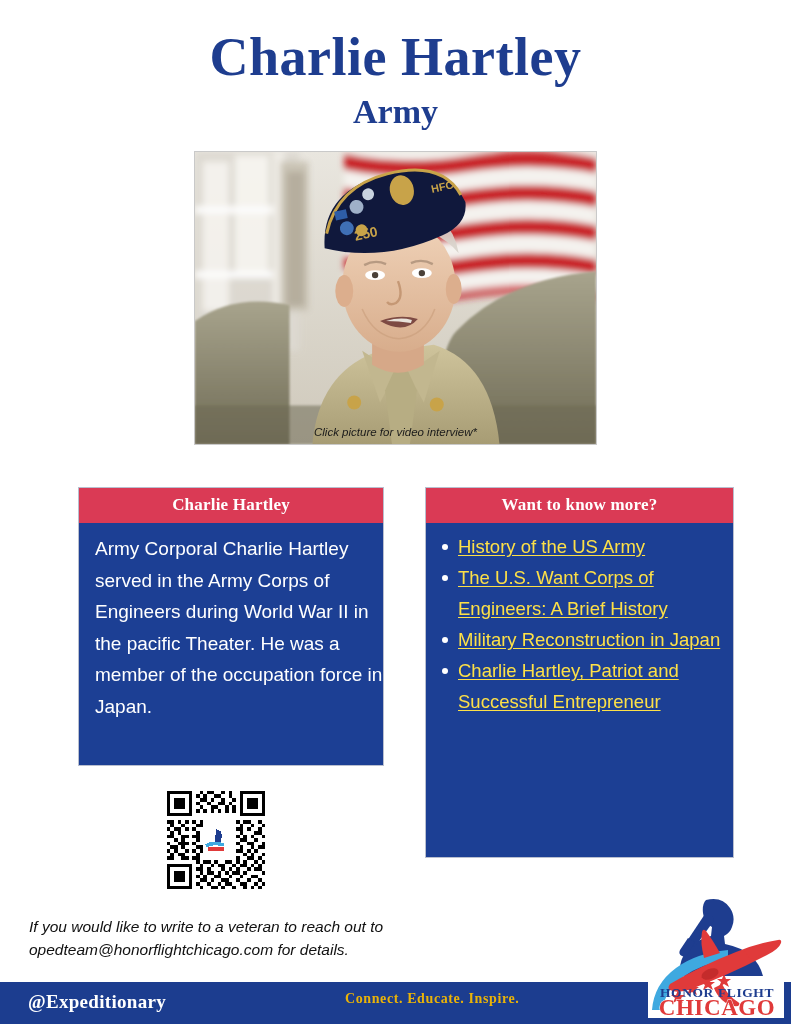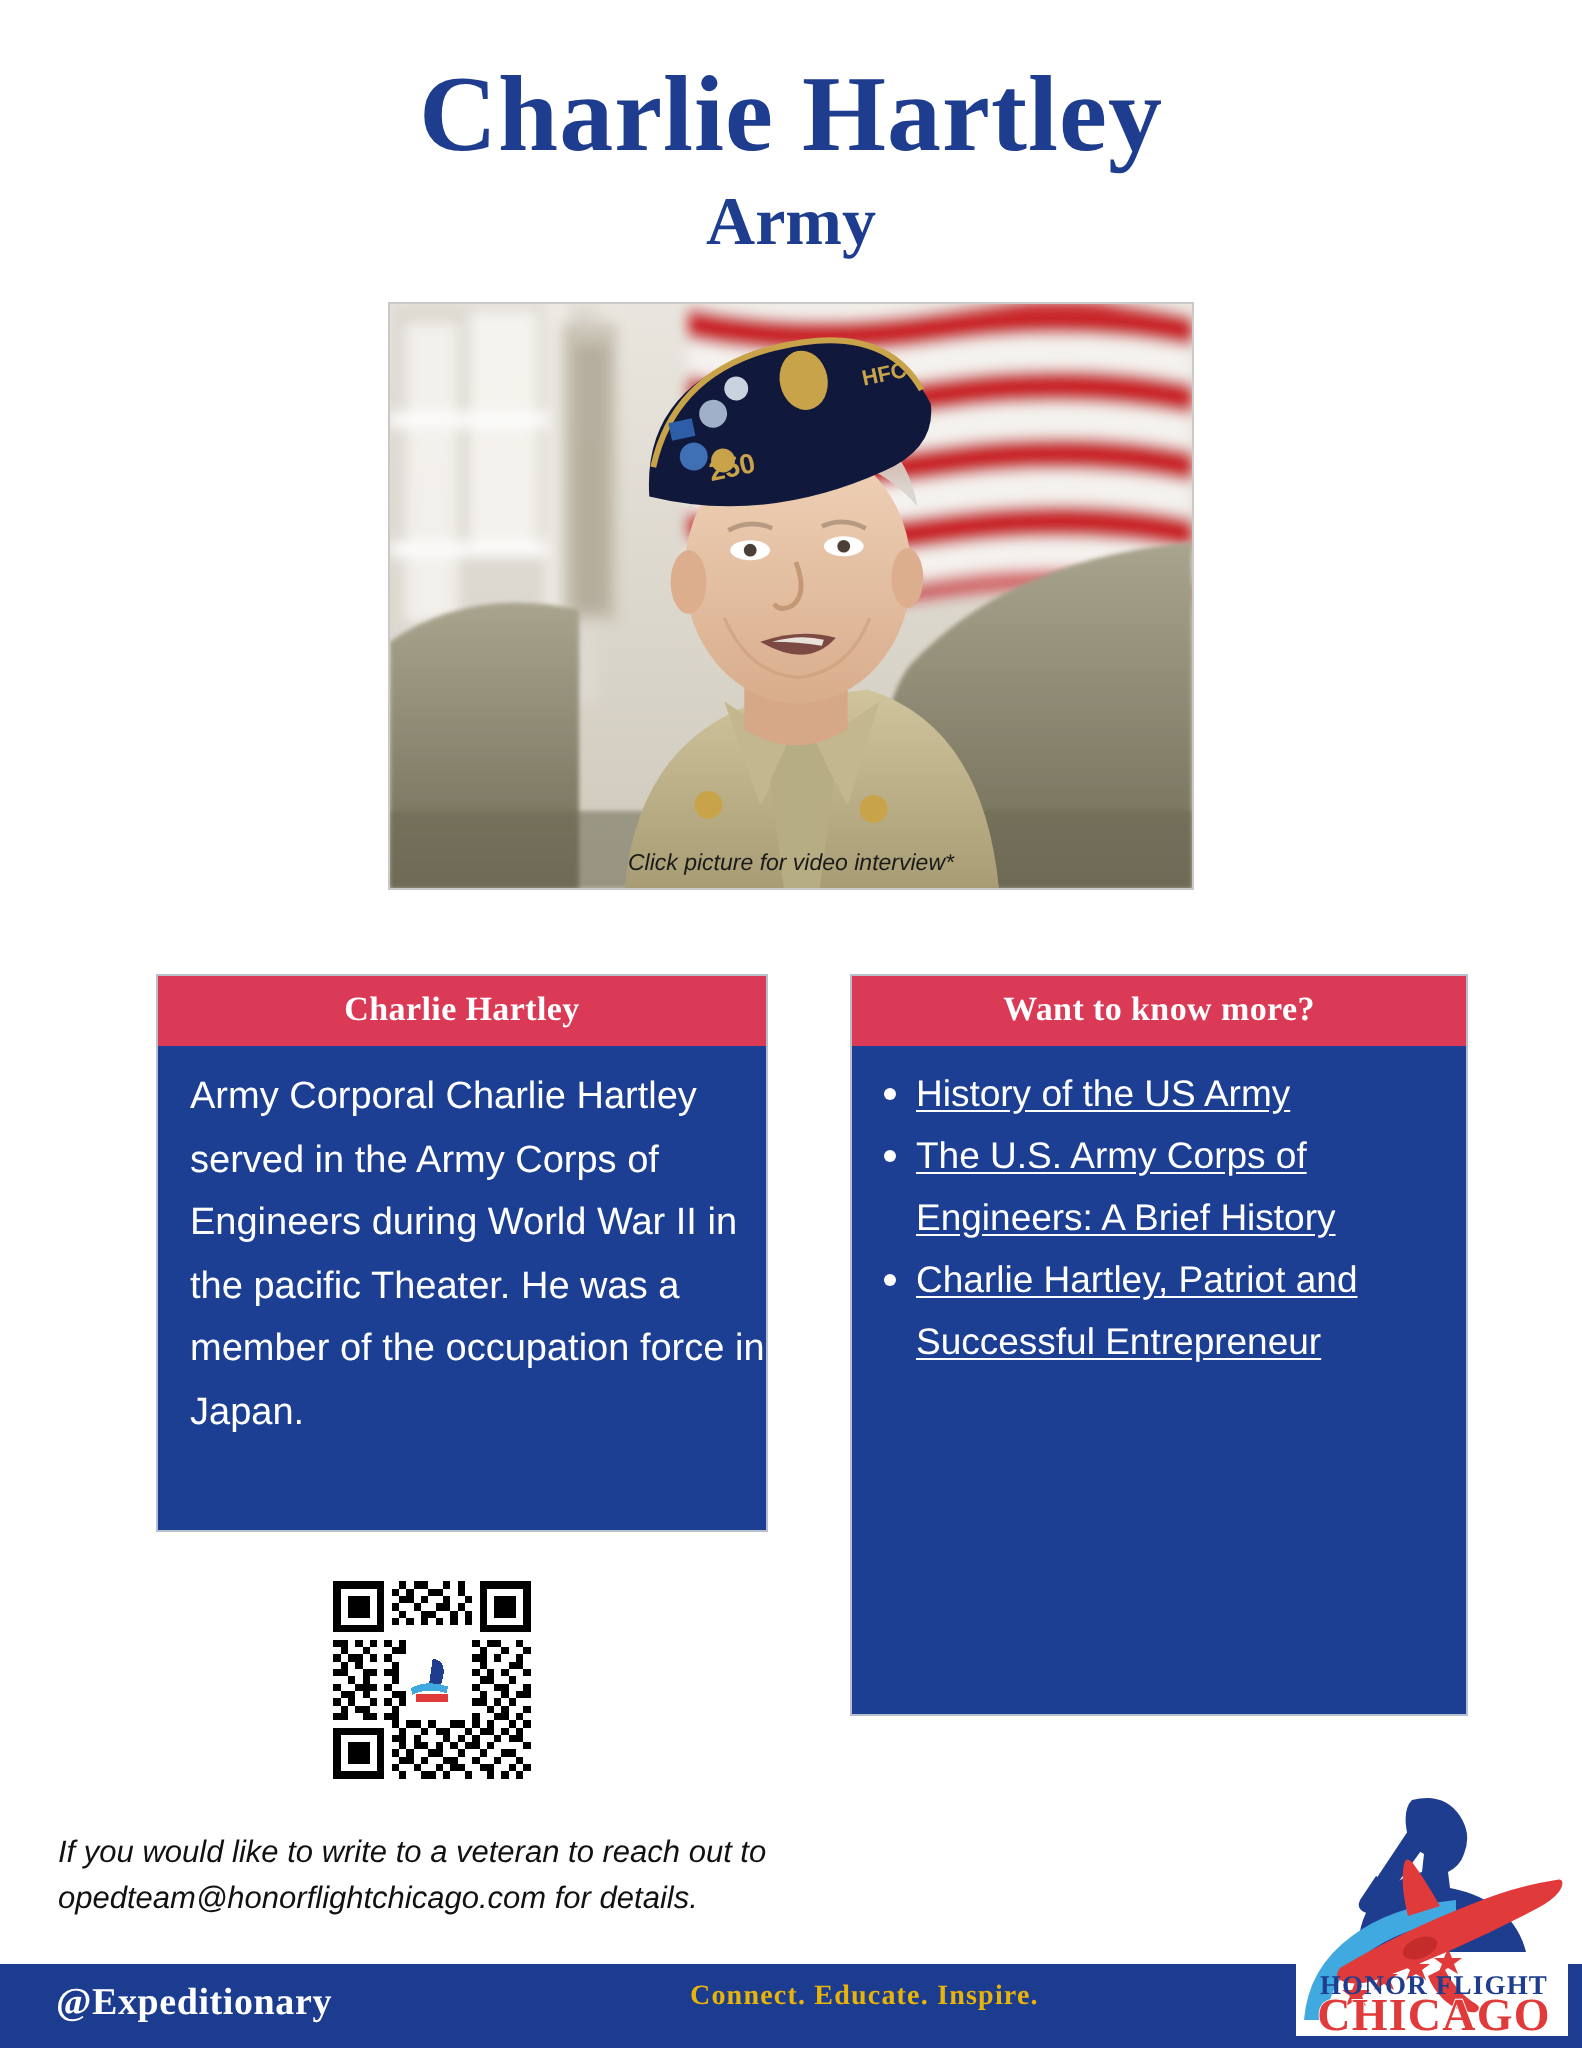--- a/index.html
+++ b/index.html
@@ -127,21 +127,21 @@
     content: "";
     position: absolute;
     left: 6px;
     top: 13px;
     width: 6px;
     height: 6px;
     border-radius: 50%;
     background: #ffffff;
   }
   .links-list a {
-    color: #ffffff;
+    color: #fde047;
     text-decoration: underline;
     text-underline-offset: 2px;
     margin-top: 14px;
   }
 
   
   .qr-wrap {
     position: absolute;
     left: 163px;
     top: 787px;
@@ -321,21 +321,22 @@
 
 <div class="card" id="bio-card">
   <div class="card-header">Charlie Hartley</div>
   <div class="card-body">Army Corporal Charlie Hartley served in the Army Corps of Engineers during World War II in the pacific Theater. He was a member of the occupation force in Japan.</div>
 </div>
 
 <div class="card" id="links-card">
   <div class="card-header">Want to know more?</div>
   <ul class="links-list">
     <li><a href="#">History of the US Army</a></li>
-    <li><a href="#">The U.S. Army Corps of Engineers: A Brief History</a></li>
+    <li><a href="#">The U.S. Want Corps of Engineers: A Brief History</a></li>
+    <li><a href="#">Military Reconstruction in Japan</a></li>
     <li><a href="#">Charlie Hartley, Patriot and Successful Entrepreneur</a></li>
   </ul>
 </div>
 
 <div class="qr-wrap">
   <svg width="106" height="106" viewBox="0 0 29 29" shape-rendering="crispEdges">
     <rect width="29" height="29" fill="#ffffff"></rect>
     <g fill="#000000">
 
       <rect x="1" y="1" width="7" height="1"></rect>

